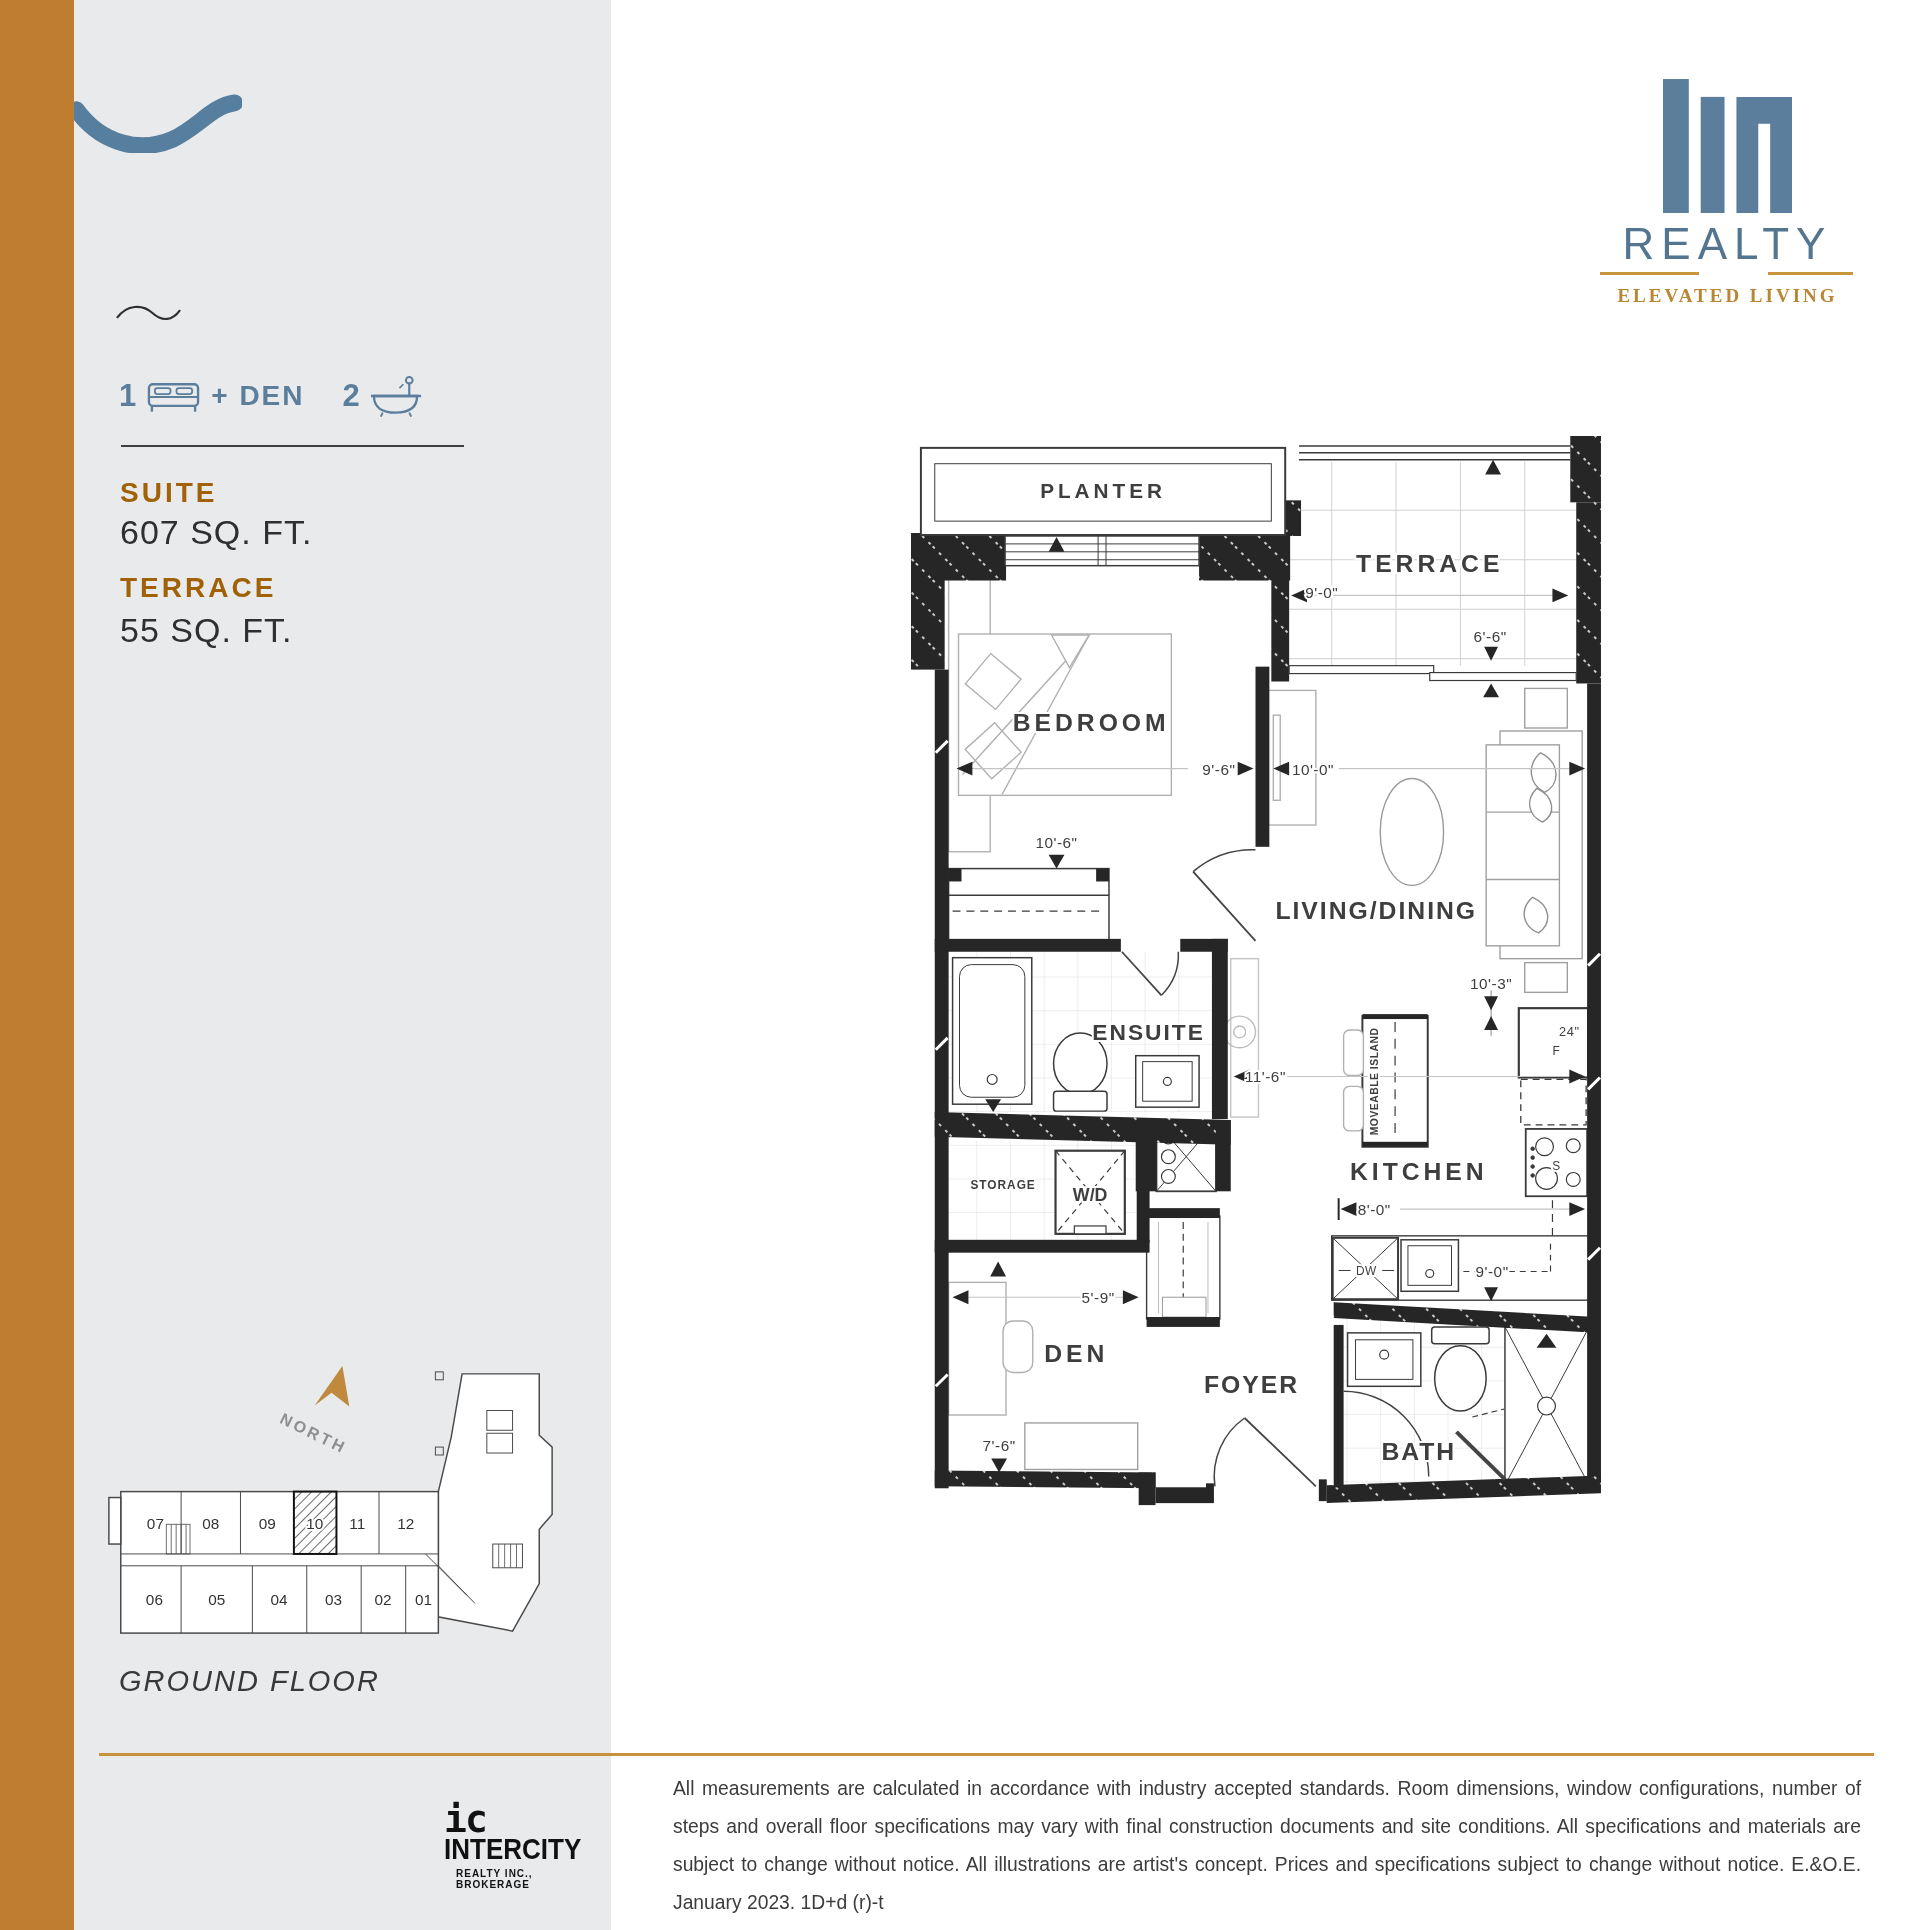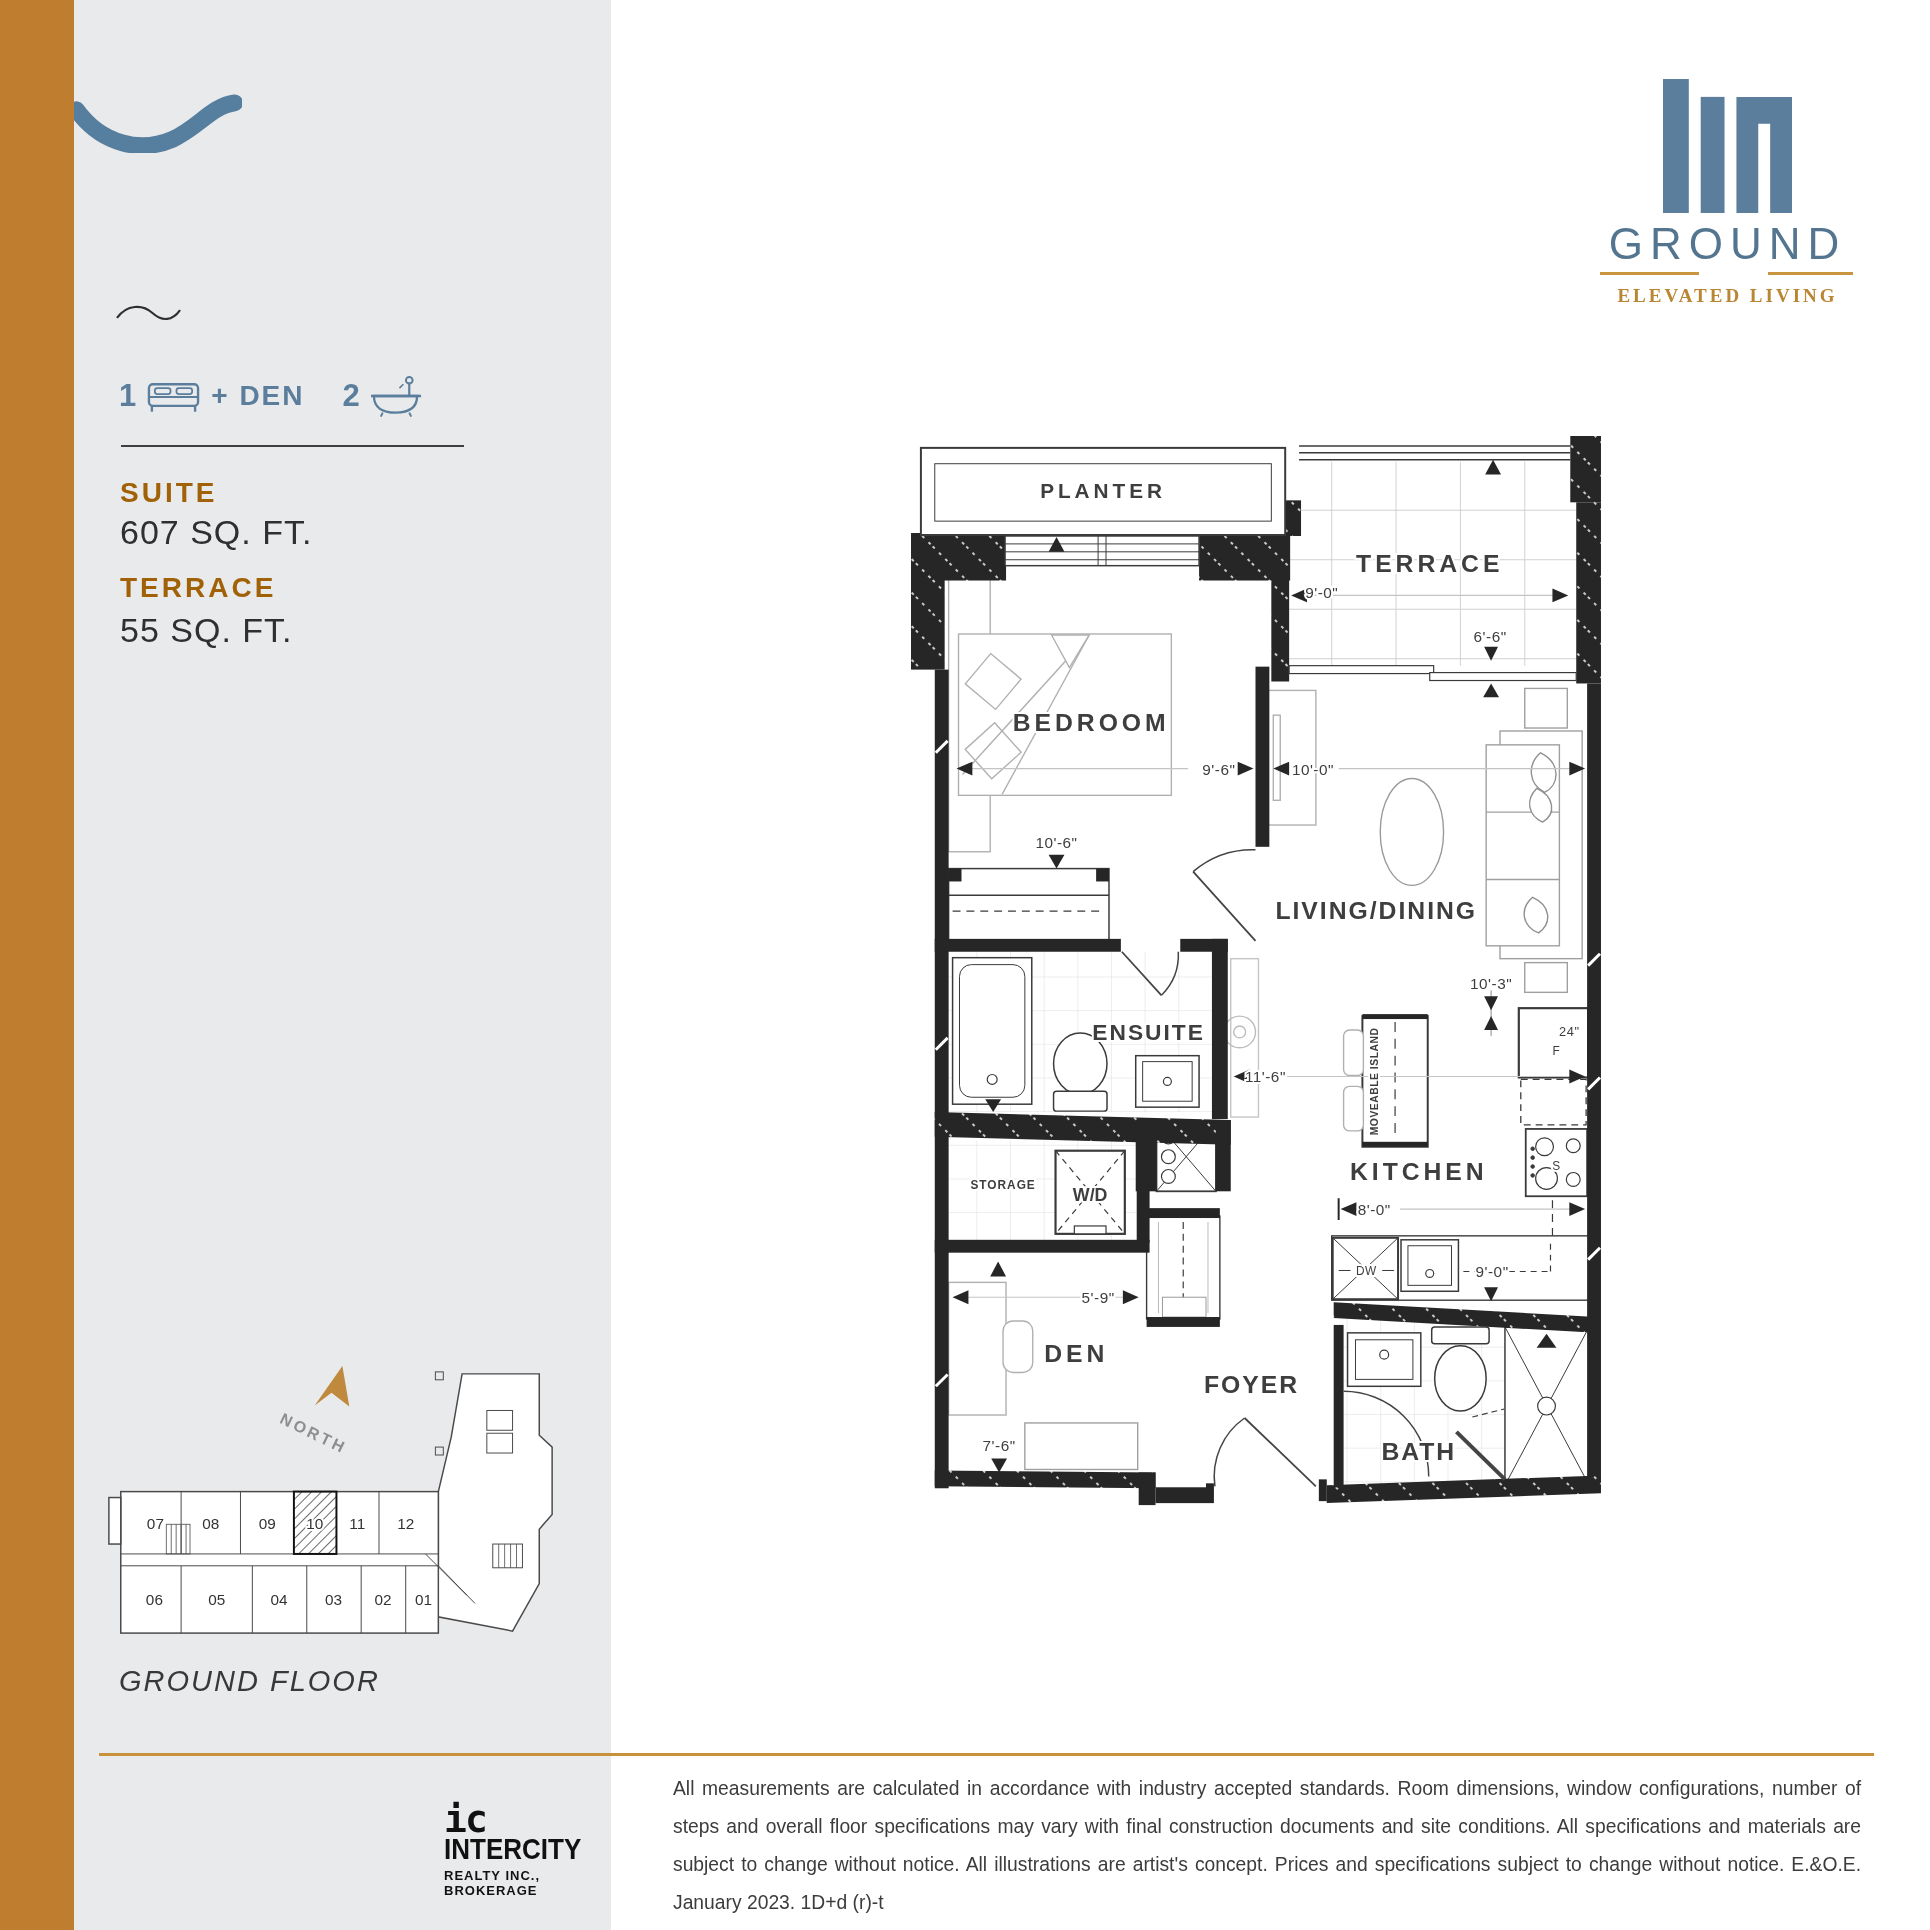--- a/index.html
+++ b/index.html
@@ -23,21 +23,21 @@
             color:#8e8e8e;transform:rotate(26deg);transform-origin:left top;}
   .groundfloor{left:119px;top:1665px;font-size:29px;letter-spacing:2px;color:#383838;font-style:italic;}
   
   .cg{left:136px;top:1830px;width:317px;text-align:center;color:#2b2b2b;}
   .cgline{font-family:"Liberation Serif","DejaVu Serif",serif;font-size:31px;letter-spacing:2px;
           display:flex;align-items:center;justify-content:center;gap:6px;}
   .cghomes{font-size:16px;letter-spacing:10px;margin-top:4px;font-family:"Liberation Sans",sans-serif;}
   .ic{left:444px;top:1804px;width:129px;color:#111;}
   .ic .icmark{font-size:38px;font-weight:900;line-height:30px;font-family:"DejaVu Sans Mono",monospace;letter-spacing:-2px;}
   .ic .icname{font-size:26px;font-weight:900;letter-spacing:0px;transform:scaleY(1.15);}
-  .ic .ictag{font-size:13px;letter-spacing:1px;margin-top:3px;font-weight:700;}
+  .ic .ictag{font-size:10px;letter-spacing:1px;margin-top:3px;font-weight:700;margin-left:12px;}
   
   .brand{left:1584px;top:69px;width:287px;text-align:center;}
   .brandname{position:absolute;left:0;top:150px;width:287px;font-size:44px;letter-spacing:7px;
              color:#54758f;font-weight:400;}
   .brandu1{position:absolute;left:16px;top:203px;width:99px;height:2.5px;background:#c9953f;}
   .brandu2{position:absolute;left:184px;top:203px;width:85px;height:2.5px;background:#c9953f;}
   .brandtag{position:absolute;left:0;top:216px;width:287px;font-family:"Liberation Serif","DejaVu Serif",serif;
             font-size:19px;letter-spacing:3px;color:#b98634;font-weight:700;}
   
   .goldrule{left:99px;top:1753px;width:1775px;height:3px;background:#c8913c;}
@@ -157,21 +157,21 @@
     <div class="icname">INTERCITY</div>
     <div class="ictag">REALTY INC., BROKERAGE</div>
   </div>
 
   <div class="abs brand" style="height:307px;">
     <svg style="position:absolute;left:79px;top:10px;" width="129" height="134" viewBox="0 0 130 135">
       <rect x="0" y="0" width="26" height="135" fill="#5b7e9c"></rect>
       <rect x="38" y="18" width="24" height="117" fill="#5b7e9c"></rect>
       <path d="M 74 18 H 130 V 135 H 108 V 45 H 96 V 135 H 74 Z" fill="#5b7e9c"></path>
     </svg>
-    <div class="brandname">GROUND</div>
+    <div class="brandname">REALTY</div>
     <div class="brandu1"></div>
     <div class="brandu2"></div>
     <div class="brandtag">ELEVATED LIVING</div>
   </div>
 
   <svg id="plan" class="abs" style="left:896px;top:436px;" width="718" height="1079" viewBox="905 440 725 1090">
     <defs>
       <pattern id="wh" width="24" height="24" patternUnits="userSpaceOnUse" patternTransform="rotate(45)">
         <rect width="24" height="24" fill="#262626"></rect>
         <line x1="0" y1="12" x2="24" y2="12" stroke="#fff" stroke-width="1.4" stroke-dasharray="3 6"></line>

